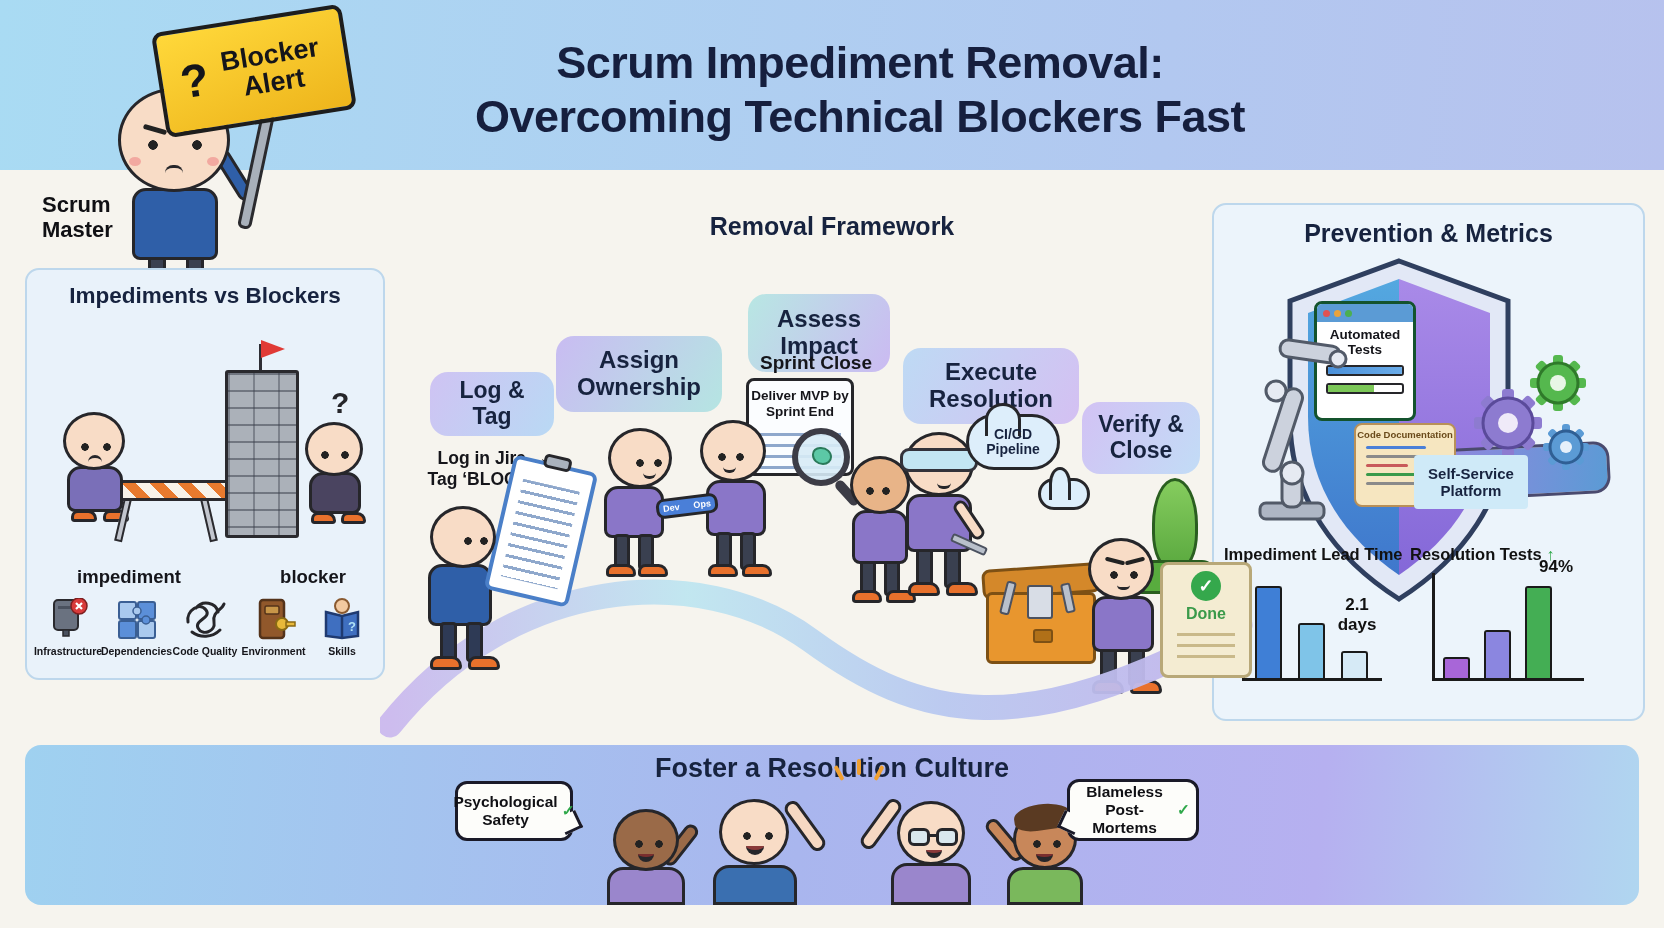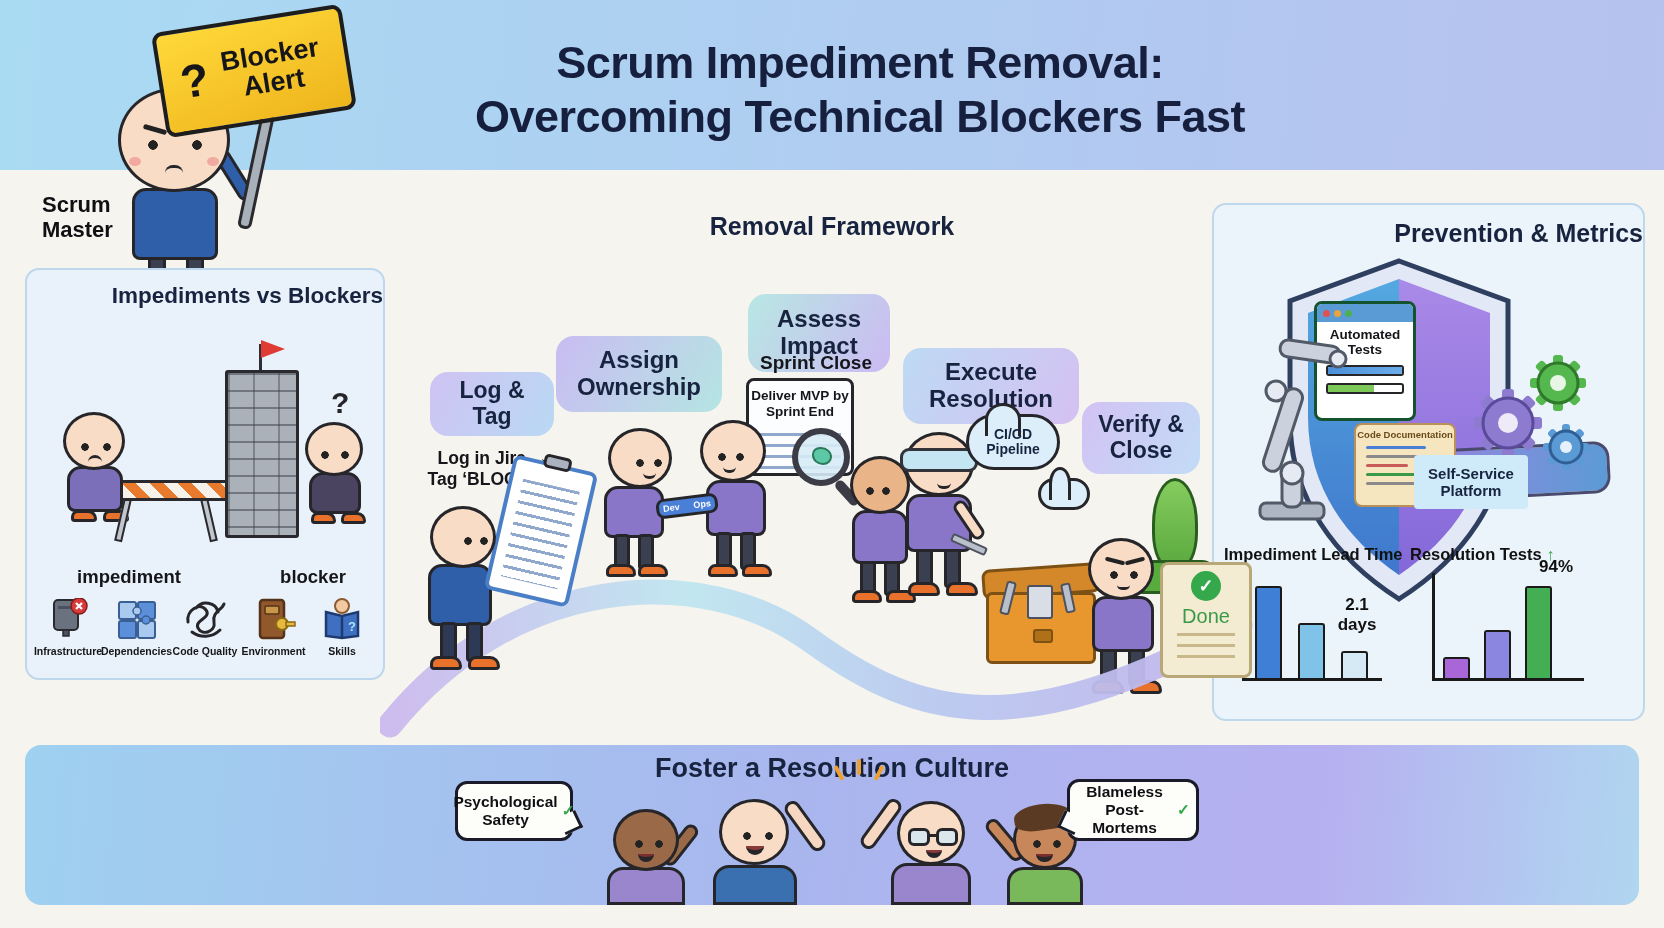--- a/index.html
+++ b/index.html
@@ -32,21 +32,21 @@
   .c-mouth { position:absolute; border-bottom:3px solid #26262a; border-radius:0 0 10px 10px; }
   .c-frown { position:absolute; border-top:3px solid #26262a; border-radius:10px 10px 0 0; }
   .c-body { position:absolute; border:3px solid #26262a; border-radius:14px 14px 8px 8px; z-index:1; }
   .c-leg  { position:absolute; background:#3a4050; border:3px solid #26262a; border-radius:4px; }
   .c-shoe { position:absolute; background:#e8712c; border:3px solid #26262a; border-radius:8px 10px 4px 4px; }
   .c-arm  { position:absolute; border:3px solid #26262a; border-radius:8px; }
   .shadow-ell { position:absolute; background:rgba(120,130,150,.35); border-radius:50%; filter:blur(2px); }
 
   
   .panel { position:absolute; background:#e9f2fa; border:2.5px solid #bdd7ec; border-radius:14px; }
-  .panel-title { text-align:right; font-weight:bold; color:#17233f; }
+  .panel-title { text-align:center; font-weight:bold; color:#17233f; }
 
   
   .barrier-bar { position:absolute; border:3px solid #2a2a2e; border-radius:4px;
     background:repeating-linear-gradient(45deg,#e87a2e 0 10px,#f7f2e9 10px 20px); }
   .barrier-leg { position:absolute; width:8px; background:#c2c6ce; border:2px solid #2a2a2e; }
   .wall { position:absolute; background-color:#abb1b9; border:3px solid #2a2a2e; border-radius:3px;
     background-image:
       repeating-linear-gradient(to bottom, rgba(55,60,72,.5) 0 2px, transparent 2px 17px),
       repeating-linear-gradient(to right,  rgba(55,60,72,.4) 0 2px, transparent 2px 25px); }
   .flag-pole { position:absolute; width:3px; background:#2e2e34; }
@@ -369,21 +369,21 @@
     <span class="c-mouth" style="left:26px;top:44px;width:13px;height:5px;"></span>
   </span>
   <span class="c-body" style="left:1092px;top:596px;width:62px;height:56px;background:#8a76c8;z-index:3;"></span>
   <span class="stamp-base" style="left:1128px;top:560px;width:88px;height:34px;"></span>
   <span class="c-leg" style="left:1100px;top:648px;width:17px;height:38px;"></span>
   <span class="c-leg" style="left:1128px;top:648px;width:17px;height:38px;"></span>
   <span class="c-shoe" style="left:1092px;top:680px;width:32px;height:14px;"></span>
   <span class="c-shoe" style="left:1130px;top:680px;width:32px;height:14px;"></span>
   <div class="scroll" style="left:1160px;top:562px;width:92px;height:116px;text-align:center;">
     <span class="check-circle" style="left:28px;top:6px;width:30px;height:30px;font-size:18px;">✓</span>
-    <div style="margin-top:40px;font-size:20px;font-weight:normal;color:#3a9a4a;">Done</div>
+    <div style="margin-top:40px;font-size:16px;font-weight:bold;color:#3a9a4a;">Done</div>
     <span class="doc-lines" style="left:14px;right:14px;top:68px;height:30px;background:repeating-linear-gradient(to bottom,#c9b98a 0 3px,transparent 3px 11px);"></span>
   </div>
 
   <div class="panel" style="left:1212px;top:203px;width:433px;height:518px;background:#ecf4fb;">
     <div class="panel-title" style="margin-top:14px;font-size:25px;">Prevention &amp; Metrics</div>
 
     <svg class="abs" style="left:70px;top:52px;" width="230" height="348" viewBox="0 0 230 348">
       <defs>
         <linearGradient id="shieldBlue" x1="0" y1="0" x2="0" y2="1">
           <stop offset="0" stop-color="#54a8e0"></stop>

